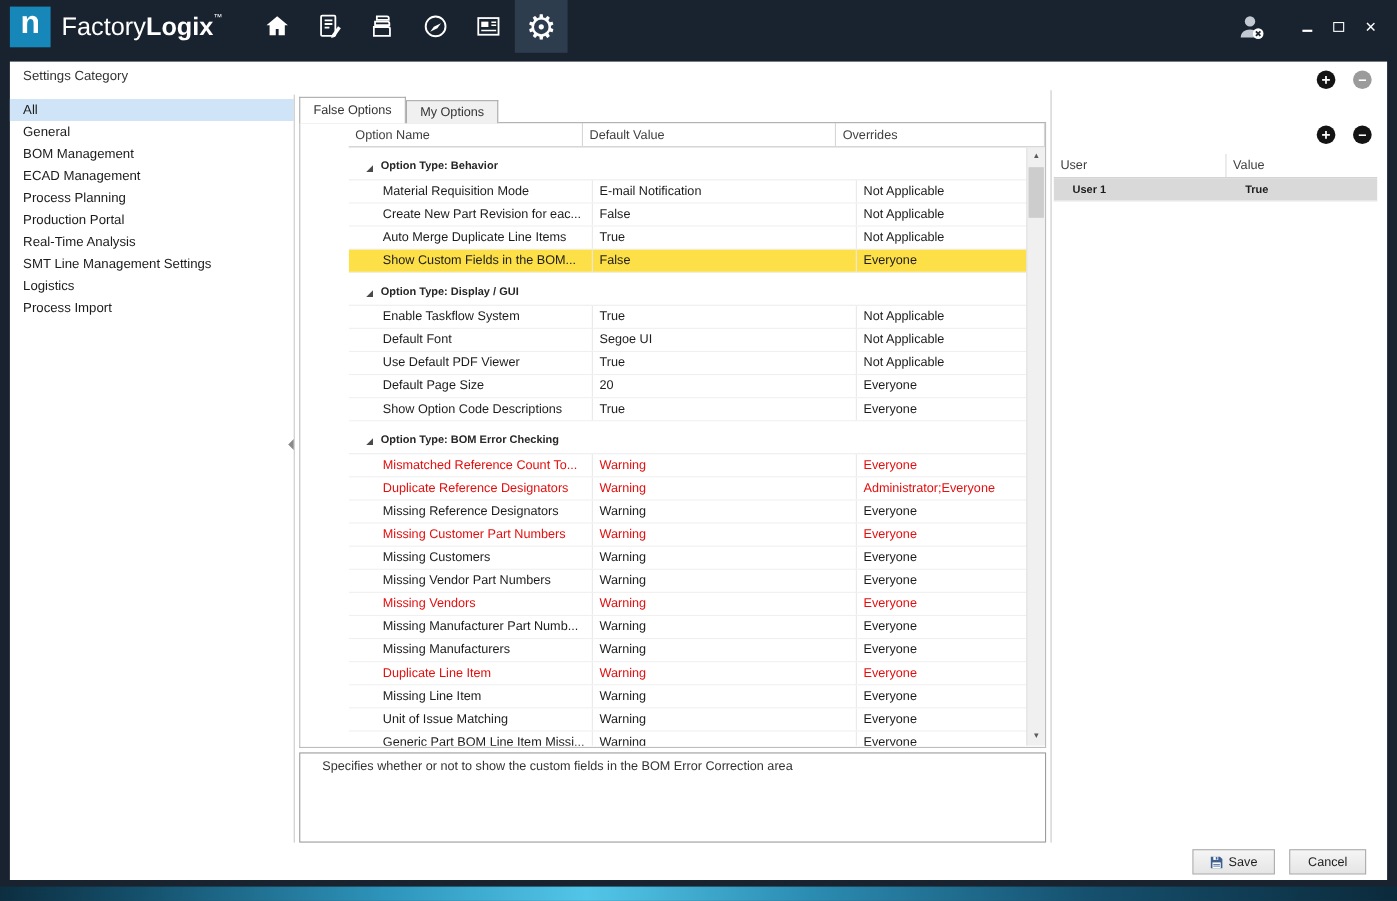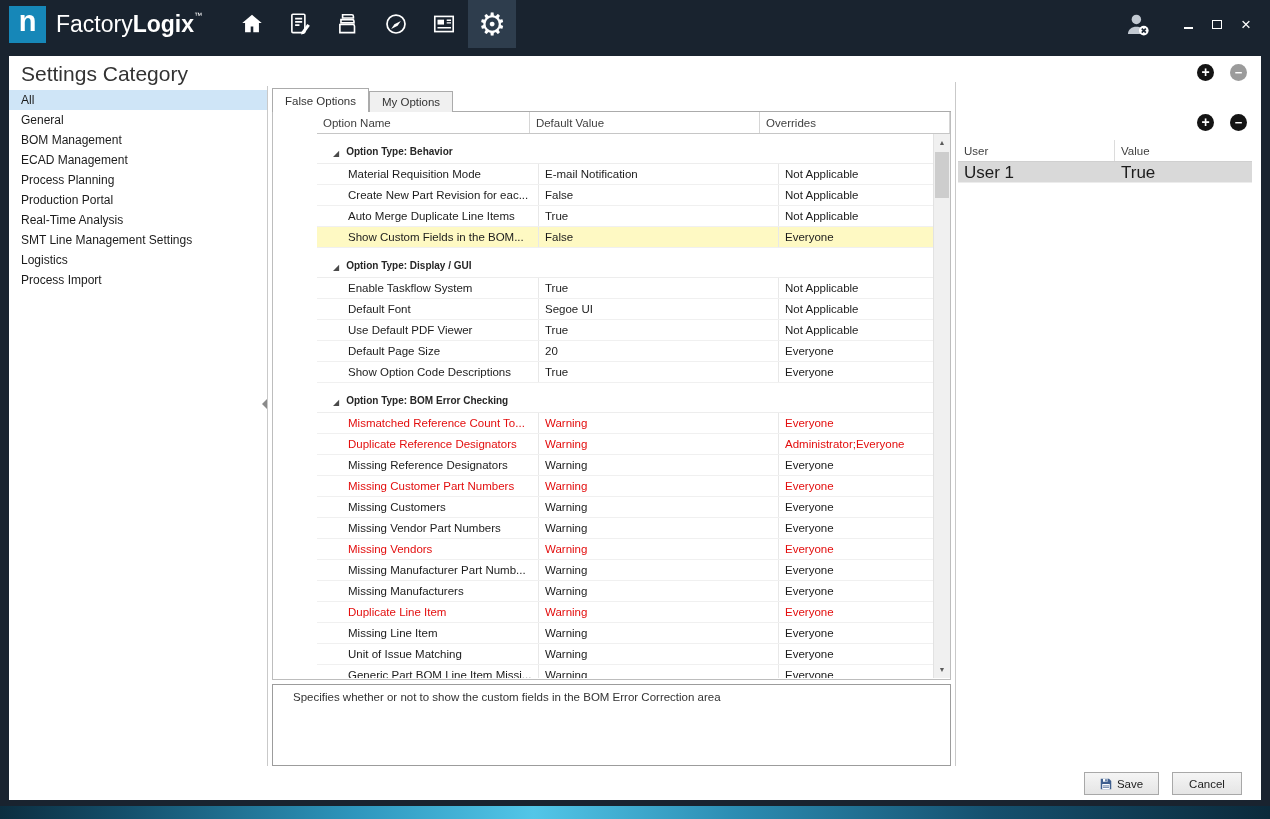--- a/index.html
+++ b/index.html
@@ -19,21 +19,21 @@
   .gear-glyph::before { content:"⚙"; color:#fff; font-size:31px; line-height:1; }
   .titlebar-right { position:absolute; right:16px; top:0; height:48px; display:flex; align-items:center; gap:13px; }
   .user-wrap { margin-right:16px; display:flex; align-items:center; cursor:pointer; }
   .wc { width:16px; height:16px; display:flex; align-items:center; justify-content:center; cursor:pointer; color:#fff; }
   .min-glyph { width:9px; height:2px; background:#fff; margin-top:7px; }
   .max-glyph { width:10px; height:9px; border:1px solid #fff; }
   .close-glyph::before { content:"×"; font-size:17px; line-height:1; }
 
   
   .window { position:absolute; left:9px; top:56px; width:1252px; height:744px; background:#fff; }
-  .win-title { position:absolute; left:12px; top:6px; font-size:21px; color:#333; }
+  .win-title { position:absolute; left:12px; top:6px; font-size:12px; color:#333; }
 
   .circle-btn { position:absolute; width:17px; height:17px; border-radius:50%; color:#fff; display:flex; align-items:center; justify-content:center; cursor:pointer; }
   .circle-btn.black { background:#141414; }
   .circle-btn.gray { background:#9b9b9b; }
   .circle-btn.plus::before { content:"+"; font-size:14px; font-weight:bold; line-height:1; margin-top:-1px; }
   .circle-btn.minus::before { content:"−"; font-size:13px; font-weight:bold; line-height:1; margin-top:-1px; }
   .ta-plus { top:8px; right:47px; } .ta-minus { top:8px; right:14px; }
 
   
   .side-list { position:absolute; left:0; top:34px; width:258px; }
@@ -56,21 +56,21 @@
   .grid-viewport { position:relative; height:544px; overflow:hidden; }
   .grid-body { position:absolute; left:0; top:0; width:660px; }
   .group-row { height:25px; margin-top:5px; display:flex; align-items:center; padding-left:16px; border-bottom:1px solid #ededed; cursor:pointer; }
   .tri::before { content:"◢"; font-size:8px; color:#4a4a4a; }
   .group-title { font-weight:bold; font-size:10px; color:#262626; margin-left:7px; }
   .data-row { display:flex; height:21px; border-bottom:1px solid #f0f0f0; cursor:pointer; }
   .cell { font-size:11.5px; color:#1c1c1c; line-height:20px; white-space:nowrap; overflow:hidden; border-right:1px solid #e8e8e8; }
   .c-name { width:222px; padding-left:31px; }
   .c-value { width:240px; padding-left:6px; }
   .c-over { width:198px; padding-left:6px; }
-  .data-row.selected { background:#fef9c3; }
+  .data-row.selected { background:#fde047; }
   .data-row.error .cell { color:#e30e0e; }
 
   
   .scrollbar { position:absolute; right:0; top:0; width:17px; height:544px; background:#f0f0f0; border-left:1px solid #e2e2e2; }
   .sb-arrow { position:absolute; left:0; width:16px; height:17px; color:#5a5a5a; display:flex; align-items:center; justify-content:center; cursor:pointer; }
   .sb-arrow.up { top:0; } .sb-arrow.up::before { content:"▲"; font-size:7px; }
   .sb-arrow.down { bottom:0; } .sb-arrow.down::before { content:"▼"; font-size:7px; }
   .sb-thumb { position:absolute; left:1px; top:18px; width:14px; height:46px; background:#cdcdcd; cursor:pointer; }
 
   
@@ -78,21 +78,21 @@
 
   
   .right-divider { position:absolute; left:946px; top:26px; width:1px; height:684px; background:#c9c9c9; }
   .rp-plus { top:58px; right:47px; } .rp-minus { top:58px; right:14px; }
   .user-grid { position:absolute; left:949px; top:84px; width:294px; }
   .ug-header { display:flex; height:22px; border-bottom:1px solid #d0d0d0; }
   .ug-h { font-size:11.5px; color:#3f3f3f; display:flex; align-items:center; padding-left:6px; border-right:1px solid #dcdcdc; }
   .ug-h.user { width:157px; } .ug-h.value { flex:1; border-right:none; }
   .u-row { display:flex; height:21px; border-bottom:1px solid #ececec; cursor:pointer; }
   .u-row.selected { background:#d9d9d9; }
-  .ucell { font-size:17px; color:#1c1c1c; line-height:21px; padding-left:6px; white-space:nowrap; overflow:hidden; }
+  .ucell { font-size:10px; color:#1c1c1c; line-height:21px; padding-left:17px; white-space:nowrap; overflow:hidden;font-weight:bold; }
   .u-user { width:157px; } .u-value { flex:1; }
 
   
   .btn { position:absolute; top:716px; height:23px; font-size:11.5px; color:#1d1d1d; background:linear-gradient(#f5f5f5,#e5e5e5); border:1px solid #a8a8a8; display:flex; align-items:center; justify-content:center; gap:5px; cursor:pointer; font-family:inherit; }
   .btn-save { right:102px; width:75px; }
   .btn-cancel { right:19px; width:70px; }
 
   
   .bottom-strip { position:absolute; left:0; bottom:0; width:1270px; height:13px;
     background:linear-gradient(90deg,#0c2e40 0%,#14506c 10%,#2e96bd 28%,#52c6e8 42%,#2b8cb2 58%,#15506e 78%,#0b2a3b 100%); }

